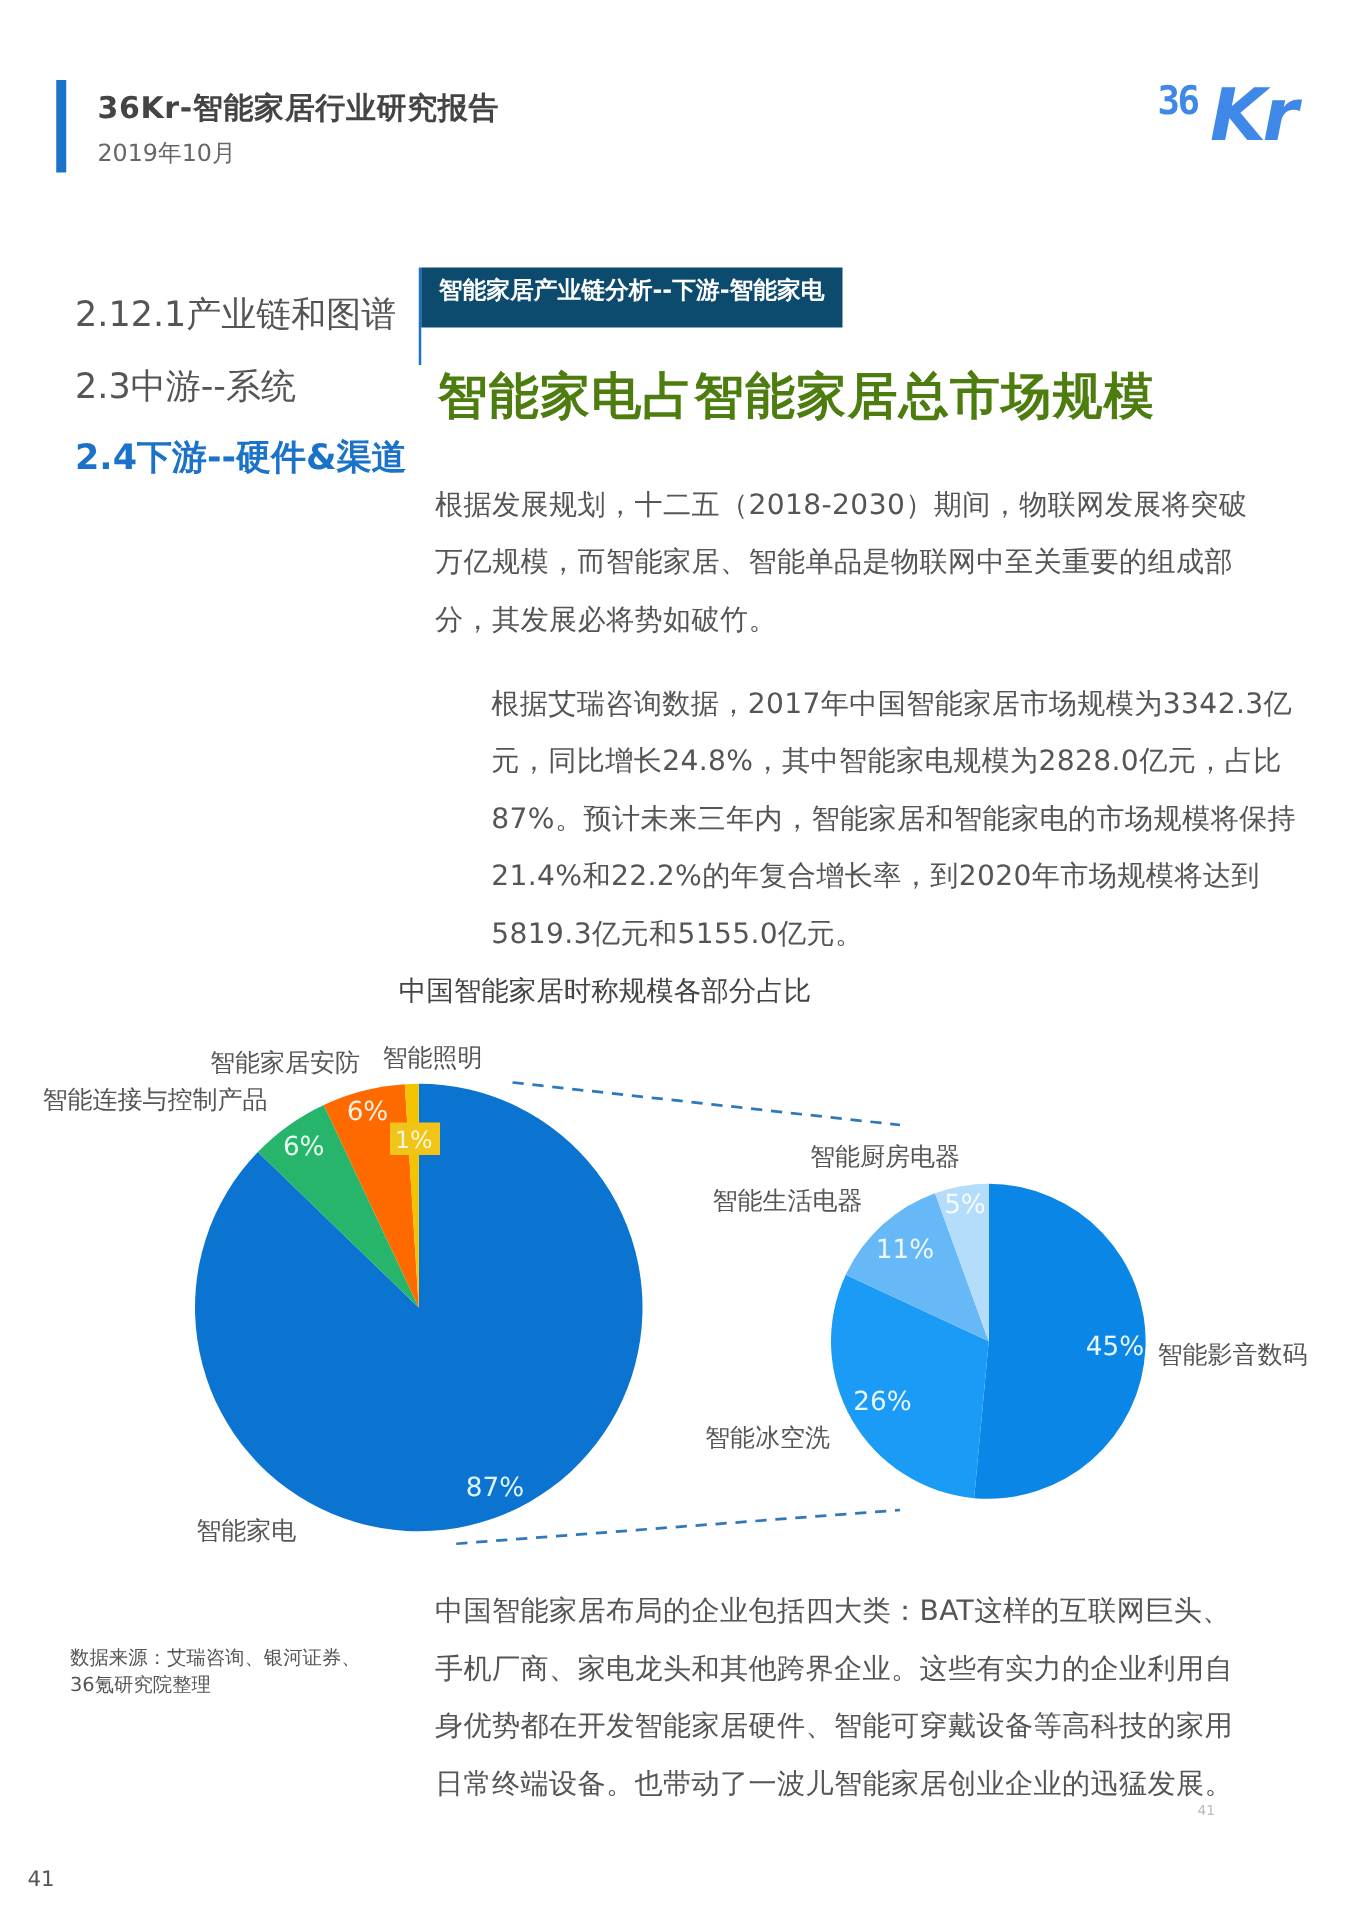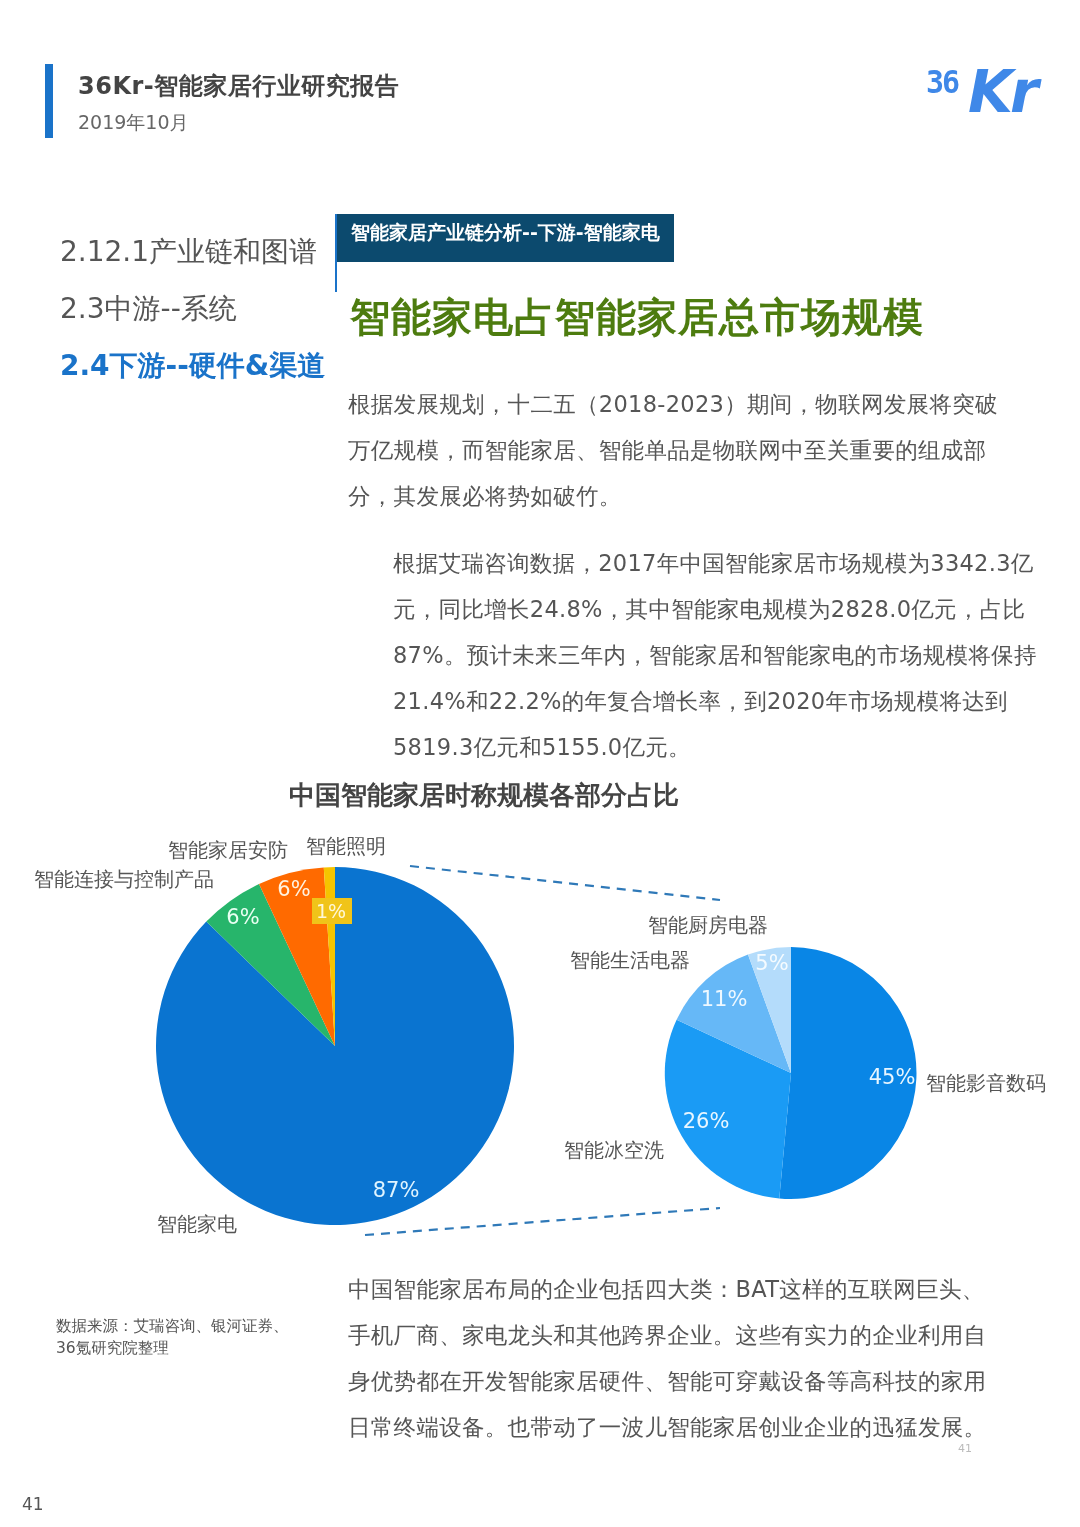--- a/index.html
+++ b/index.html
@@ -20,21 +20,21 @@
 
   .section-label { position: absolute; left: 337px; top: 214px; height: 48px; padding: 0 14px; background: #0c4a6e; color: #fff; font-size: 19px; font-weight: bold; line-height: 36px; }
   .label-line { position: absolute; left: 335px; top: 214px; width: 2px; height: 78px; background: #1a73c9; }
   .headline { position: absolute; left: 350px; top: 257px; font-size: 40px; font-weight: bold; color: #4d7c0f; line-height: 54px; letter-spacing: 1px; margin-top: 33px; }
 
   .para { position: absolute; left: 348px; width: 650px; font-size: 22.5px; line-height: 46px; color: #555; letter-spacing: 0.3px; }
   .para1 { top: 381px; }
   .para2 { top: 540px; margin-left: 45px; }
   .para3 { top: 1266px; }
 
-  .chart-title { position: absolute; left: 0; width: 1080px; text-align: center; top: 778px; padding-left: 118px; font-size: 26px; font-weight: bold; color: #444; }
+  .chart-title { position: absolute; left: 0; width: 1080px; text-align: center; top: 778px; padding-left: 118px; font-size: 22px; font-weight: normal; color: #444; }
   .chart-title span { display: inline-block; margin-left: -230px; }
 
   .charts { position: absolute; left: 0; top: 0; width: 1080px; height: 1527px; pointer-events: none; }
   .charts text { font-family: "DejaVu Sans", "Liberation Sans", sans-serif; }
 
   .source { position: absolute; left: 56px; top: 1278px; font-size: 15.5px; color: #555; line-height: 22px; margin-top: 37px; }
   .page-num { position: absolute; left: 22px; top: 1494px; font-size: 17px; color: #555; }
   .page-num-faint { position: absolute; left: 958px; top: 1442px; font-size: 11px; color: #bbb; }
 </style>
 </head>
@@ -54,21 +54,21 @@
   <div class="toc-item">2.3中游--系统</div>
   <div class="toc-item active">2.4下游--硬件&amp;渠道</div>
 </div>
 
 <div class="label-line"></div>
 <div class="section-label">智能家居产业链分析--下游-智能家电</div>
 <div class="headline">
   <div>智能家电占智能家居总市场规模</div>
 </div>
 
-<div class="para para1">根据发展规划，十二五（2018-2023）期间，物联网发展将突破万亿规模，而智能家居、智能单品是物联网中至关重要的组成部分，其发展必将势如破竹。</div>
+<div class="para para1">根据发展规划，十二五（2018-2030）期间，物联网发展将突破万亿规模，而智能家居、智能单品是物联网中至关重要的组成部分，其发展必将势如破竹。</div>
 <div class="para para2">根据艾瑞咨询数据，2017年中国智能家居市场规模为3342.3亿元，同比增长24.8%，其中智能家电规模为2828.0亿元，占比87%。预计未来三年内，智能家居和智能家电的市场规模将保持21.4%和22.2%的年复合增长率，到2020年市场规模将达到5819.3亿元和5155.0亿元。</div>
 
 <div class="chart-title"><span>中国智能家居时称规模各部分占比</span></div>
 
 <svg class="charts" width="1080" height="1527" viewBox="0 0 1080 1527">
 
   <line x1="410" y1="866" x2="720" y2="900" stroke="#2f79b8" stroke-width="2.2" stroke-dasharray="9,7"></line>
   <line x1="365" y1="1235" x2="720" y2="1208" stroke="#2f79b8" stroke-width="2.2" stroke-dasharray="9,7"></line>
 
   <g>

